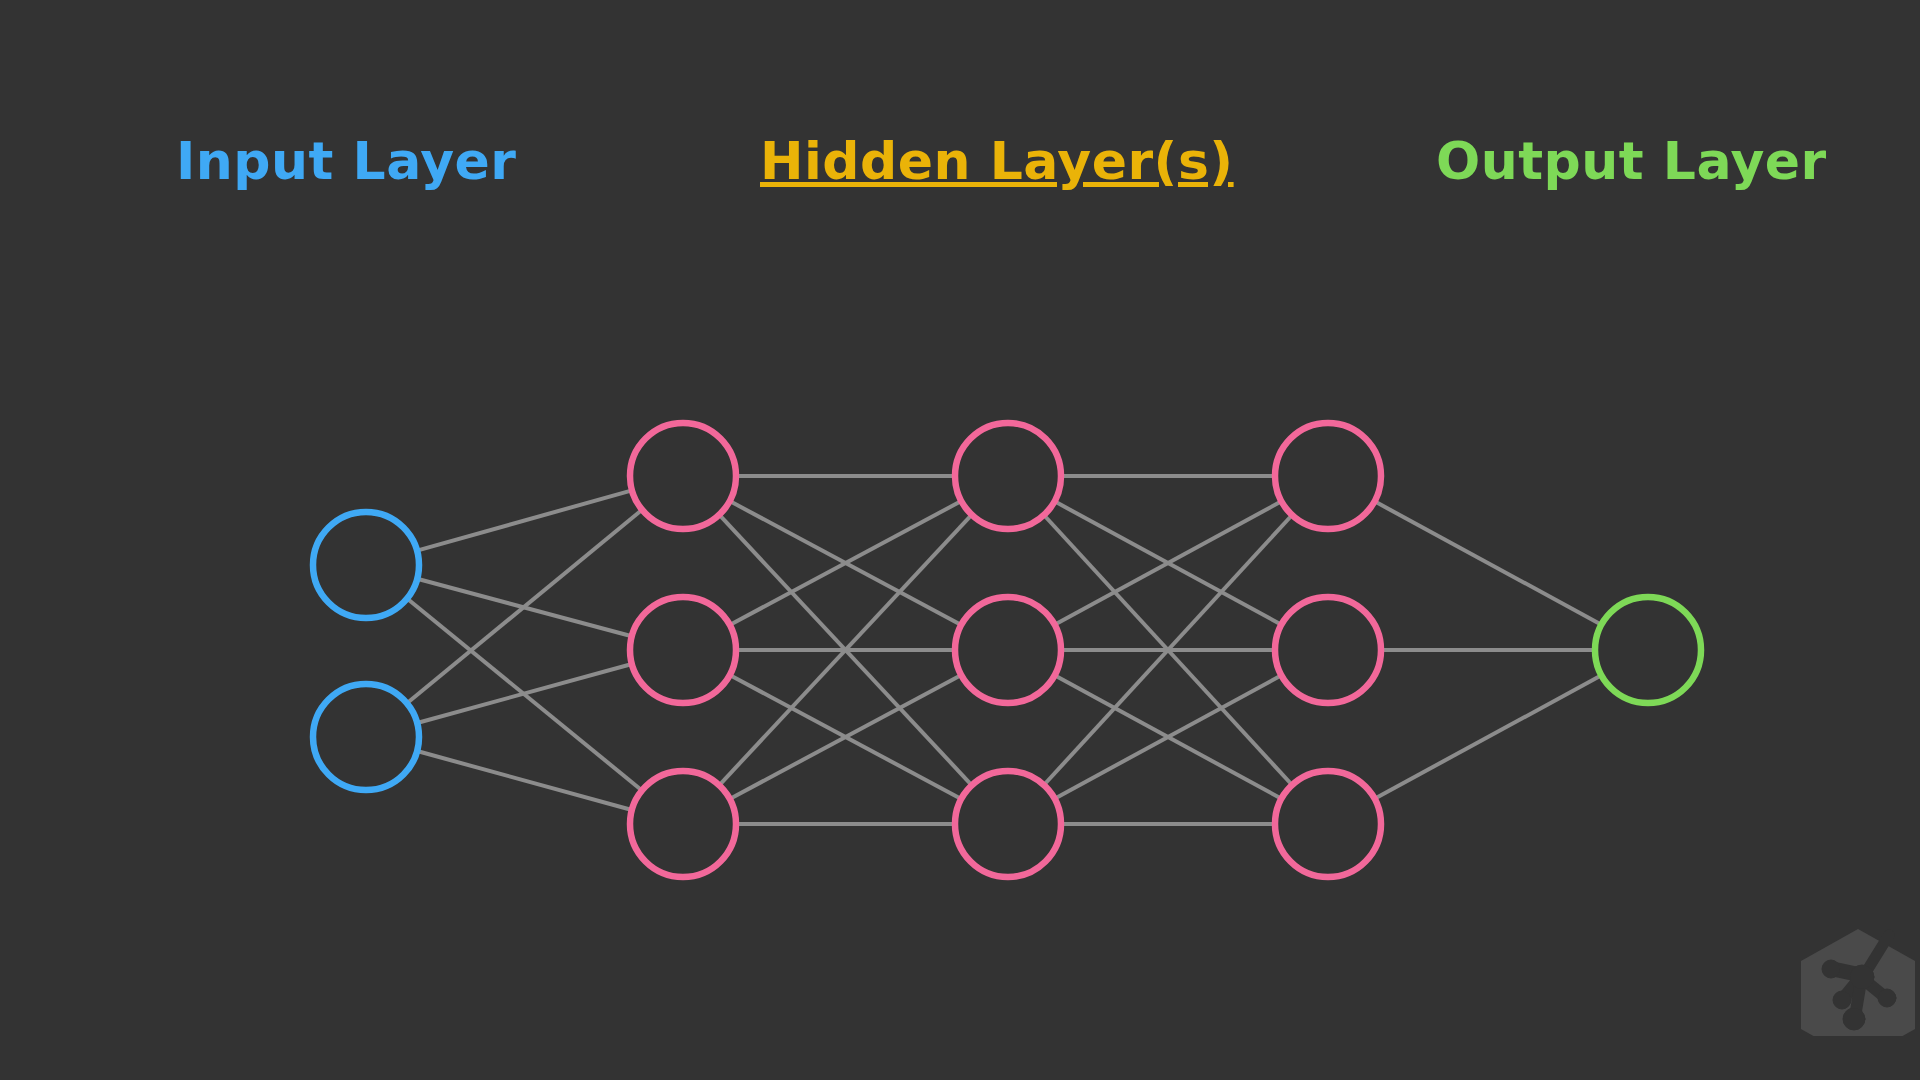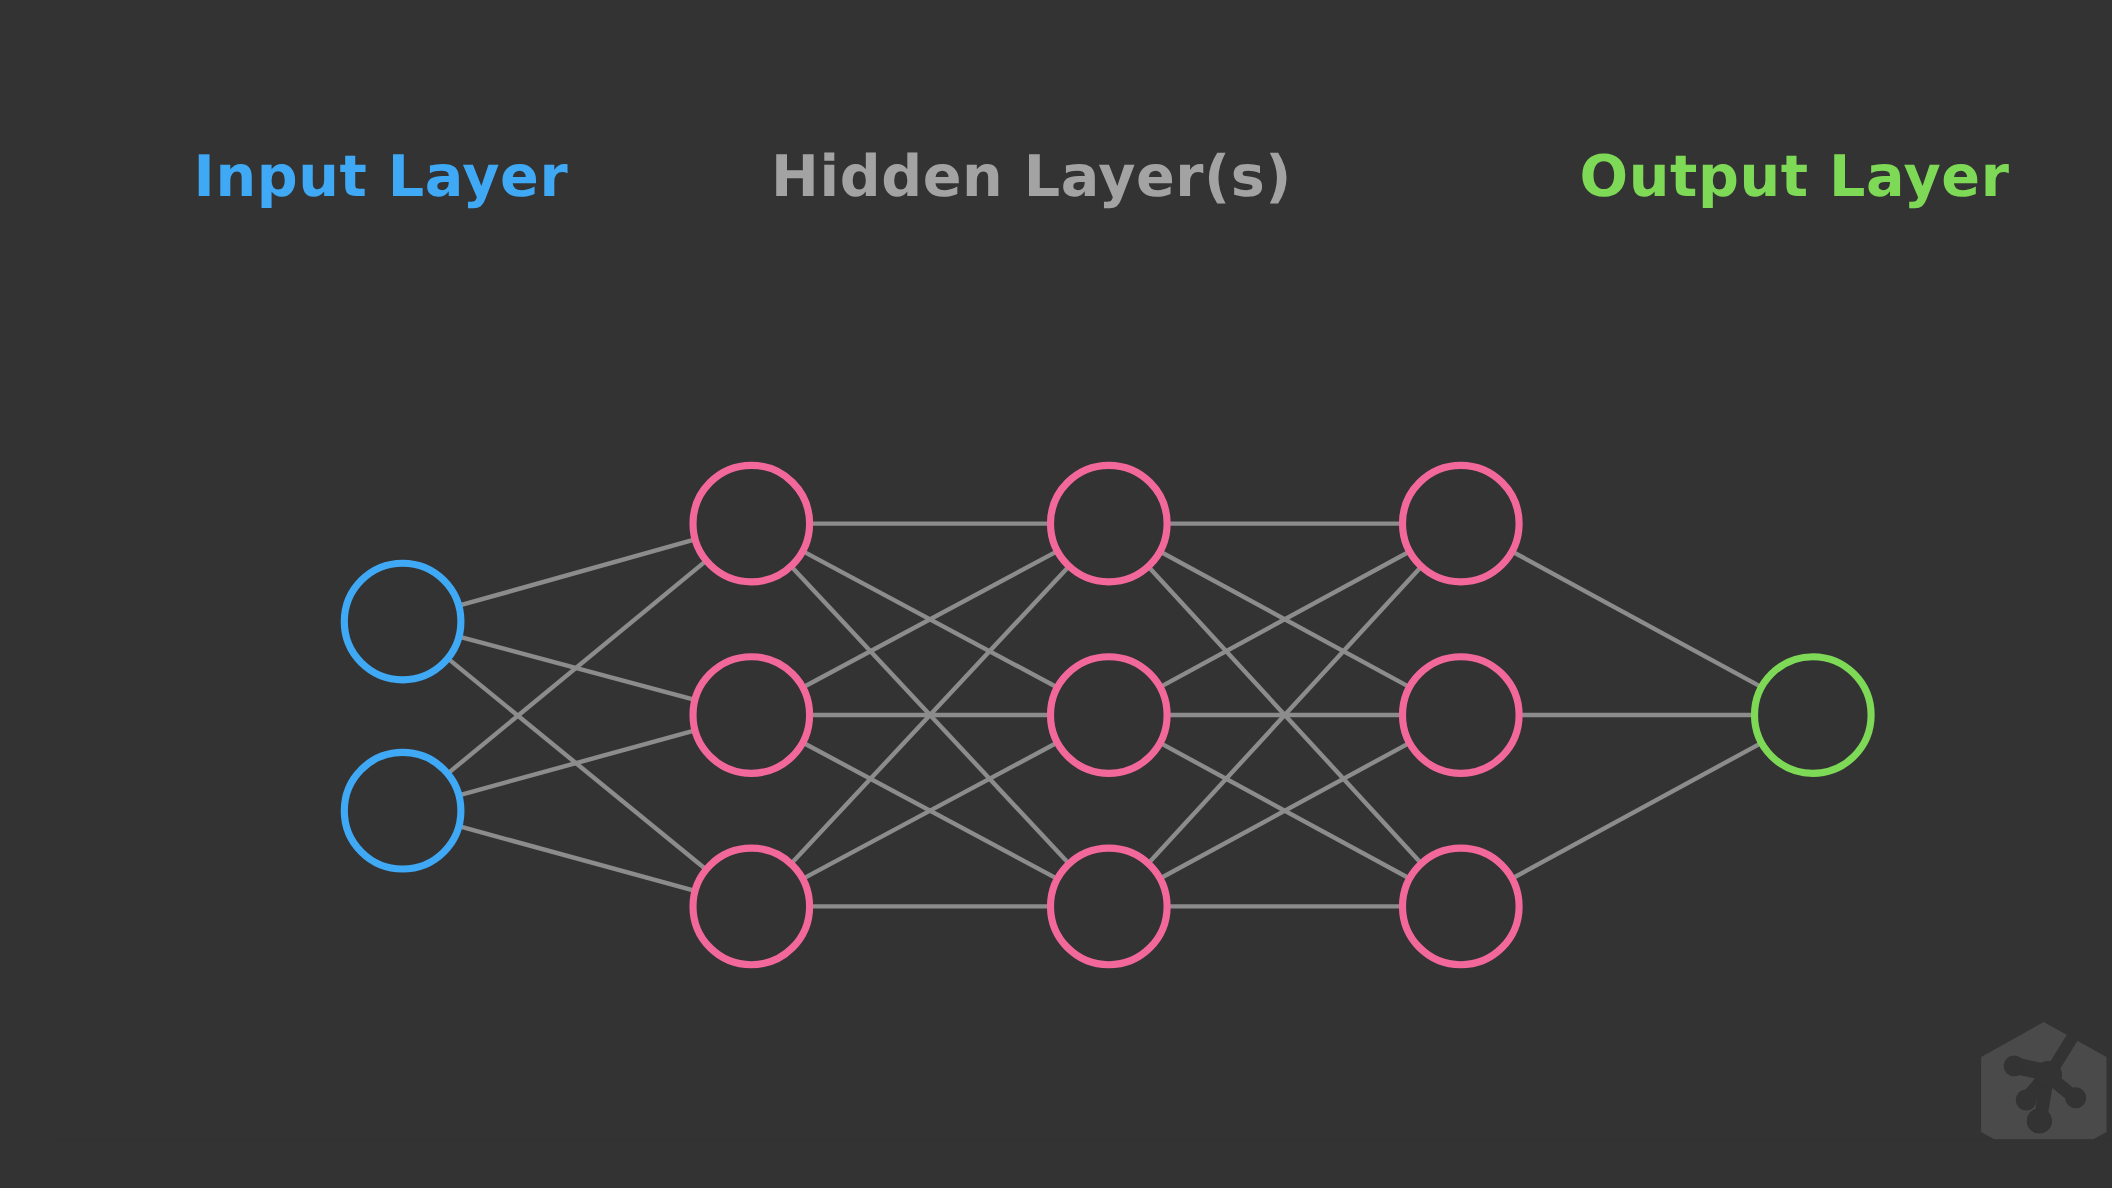--- a/index.html
+++ b/index.html
@@ -31,21 +31,21 @@
     position: absolute;
     font-family: "DejaVu Sans", sans-serif;
     font-weight: bold;
     font-size: 52px;
     letter-spacing: 0.5px;
     white-space: nowrap;
     line-height: 1;
     -webkit-font-smoothing: antialiased;
   }
   #label-input  { left: 128px;  top: 135px; color: #3FA9F5; }
-  #label-hidden { left: 653px;  top: 135px; color: #a3a3a3; }
+  #label-hidden { left: 712px;  top: 135px; color: #eab308; text-decoration: underline; }
   #label-output { left: 1388px; top: 135px; color: #7ED957; text-align: right; }
 
   .edge   { stroke: #8C8C8C; stroke-width: 4; fill: none; }
   .node   { fill: none; stroke-width: 6.5; }
   .node-input  { stroke: #3FA9F5; }
   .node-hidden { stroke: #F2689A; }
   .node-output { stroke: #7ED957; }
 
   #watermark {
     position: absolute;

